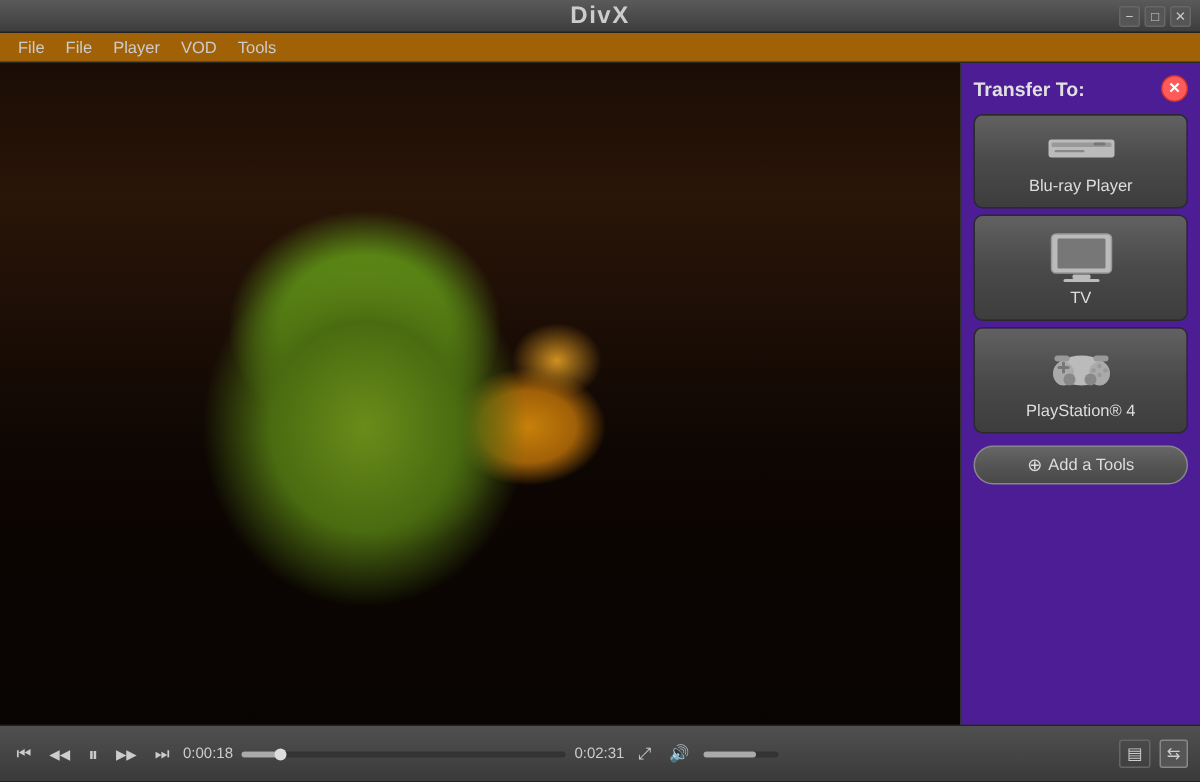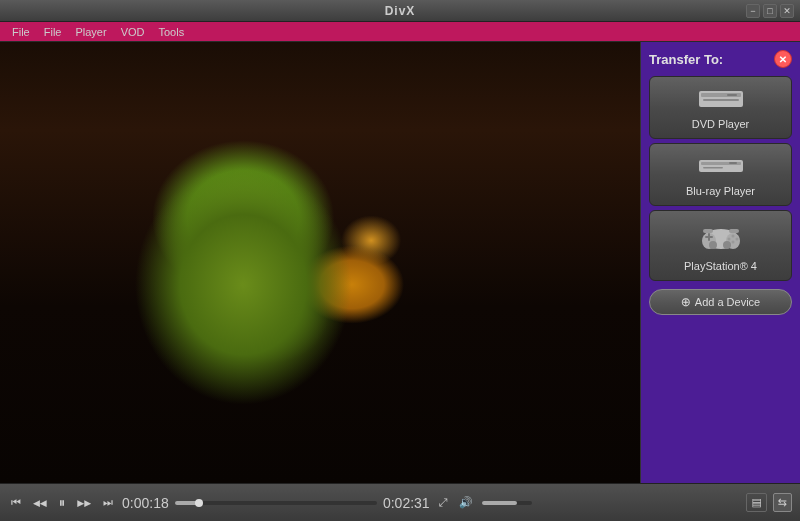--- a/index.html
+++ b/index.html
@@ -17,21 +17,21 @@
       height: 22px;
       background: linear-gradient(180deg, #5a5a5a 0%, #3d3d3d 100%);
       display: flex;
       align-items: center;
       justify-content: space-between;
       padding: 0 6px;
       border-bottom: 1px solid #222;
     }
     .title-bar-title {
       color: #ccc;
-      font-size: 12px;
+      font-size: 16px;
       font-weight: bold;
       letter-spacing: 1px;
       position: absolute;
       left: 50%;
       transform: translateX(-50%);
     }
     .title-bar-controls {
       display: flex;
       gap: 3px;
       margin-left: auto;
@@ -46,21 +46,21 @@
       display: flex;
       align-items: center;
       justify-content: center;
       font-size: 9px;
       color: #ccc;
     }
 
     
     .menu-bar {
       height: 20px;
-      background: #be185d;
+      background: #a16207;
       display: flex;
       align-items: center;
       padding: 0 6px;
       gap: 2px;
       border-bottom: 1px solid #2a2a2a;
     }
     .menu-item {
       color: #ccc;
       font-size: 11px;
       padding: 2px 6px;
@@ -195,21 +195,21 @@
       font-size: 12px;
       cursor: pointer;
       padding: 2px 3px;
       display: flex;
       align-items: center;
       justify-content: center;
     }
 
     .time-text {
       color: #ccc;
-      font-size: 14px;
+      font-size: 10px;
       white-space: nowrap;
     }
 
     .progress-bar-container {
       flex: 1;
       height: 4px;
       background: #333;
       border-radius: 2px;
       cursor: pointer;
       position: relative;
@@ -280,44 +280,44 @@
       <div class="shrek-scene"></div>
     </div>
   </div>
 
   <div class="right-panel">
     <div class="panel-header">
       <span class="panel-title">Transfer To:</span>
       <div class="panel-close">✕</div>
     </div>
 
-    <div class="device-btn">
-      <div class="device-icon dvd-icon">
-        <svg width="48" height="28" viewBox="0 0 48 28">
-          <rect x="2" y="6" width="44" height="16" rx="2" fill="#bbb"></rect>
-          <rect x="4" y="8" width="40" height="4" rx="1" fill="#999"></rect>
-          <rect x="6" y="14" width="36" height="2" rx="1" fill="#888"></rect>
-          <rect x="30" y="9" width="10" height="2" rx="1" fill="#777"></rect>
-        </svg>
-      </div>
-      <span>DVD Player</span>
-    </div>
 
     <div class="device-btn">
       <div class="device-icon bluray-icon">
         <svg width="48" height="28" viewBox="0 0 48 28">
           <rect x="2" y="8" width="44" height="12" rx="2" fill="#bbb"></rect>
           <rect x="4" y="10" width="40" height="3" rx="1" fill="#999"></rect>
           <rect x="6" y="15" width="20" height="1.5" rx="1" fill="#888"></rect>
           <rect x="32" y="10" width="8" height="2" rx="1" fill="#777"></rect>
         </svg>
       </div>
       <span>Blu-ray Player</span>
     </div>
 
+    <div class="device-btn">
+      <div class="device-icon tv-icon">
+        <svg width="44" height="36" viewBox="0 0 44 36">
+          <rect x="2" y="4" width="40" height="26" rx="3" fill="#bbb" stroke="#999" stroke-width="1"></rect>
+          <rect x="6" y="7" width="32" height="20" rx="1" fill="#777"></rect>
+          <rect x="16" y="31" width="12" height="3" rx="1" fill="#bbb"></rect>
+          <rect x="10" y="34" width="24" height="2" rx="1" fill="#bbb"></rect>
+        </svg>
+      </div>
+      <span>TV</span>
+    </div>
 
     <div class="device-btn">
       <div class="device-icon ps-icon">
         <svg width="44" height="36" viewBox="0 0 44 36">
 
           <ellipse cx="22" cy="20" rx="18" ry="10" fill="#bbb"></ellipse>
           <ellipse cx="10" cy="22" rx="7" ry="8" fill="#aaa"></ellipse>
           <ellipse cx="34" cy="22" rx="7" ry="8" fill="#aaa"></ellipse>
 
           <circle cx="14" cy="26" r="4" fill="#888"></circle>
@@ -333,21 +333,21 @@
 
           <rect x="4" y="10" width="10" height="4" rx="2" fill="#999"></rect>
           <rect x="30" y="10" width="10" height="4" rx="2" fill="#999"></rect>
         </svg>
       </div>
       <span>PlayStation® 4</span>
     </div>
 
     <div class="add-device-btn">
       <span style="font-size:12px; color:#ddd;">⊕</span>
-      <span>Add a Device</span>
+      <span>Add a Tools</span>
     </div>
 
   </div>
 </div>
 
 <div class="controls-bar">
 
   <div class="ctrl-btn icon-prev"></div>
 
   <div class="ctrl-btn icon-rew"></div>

